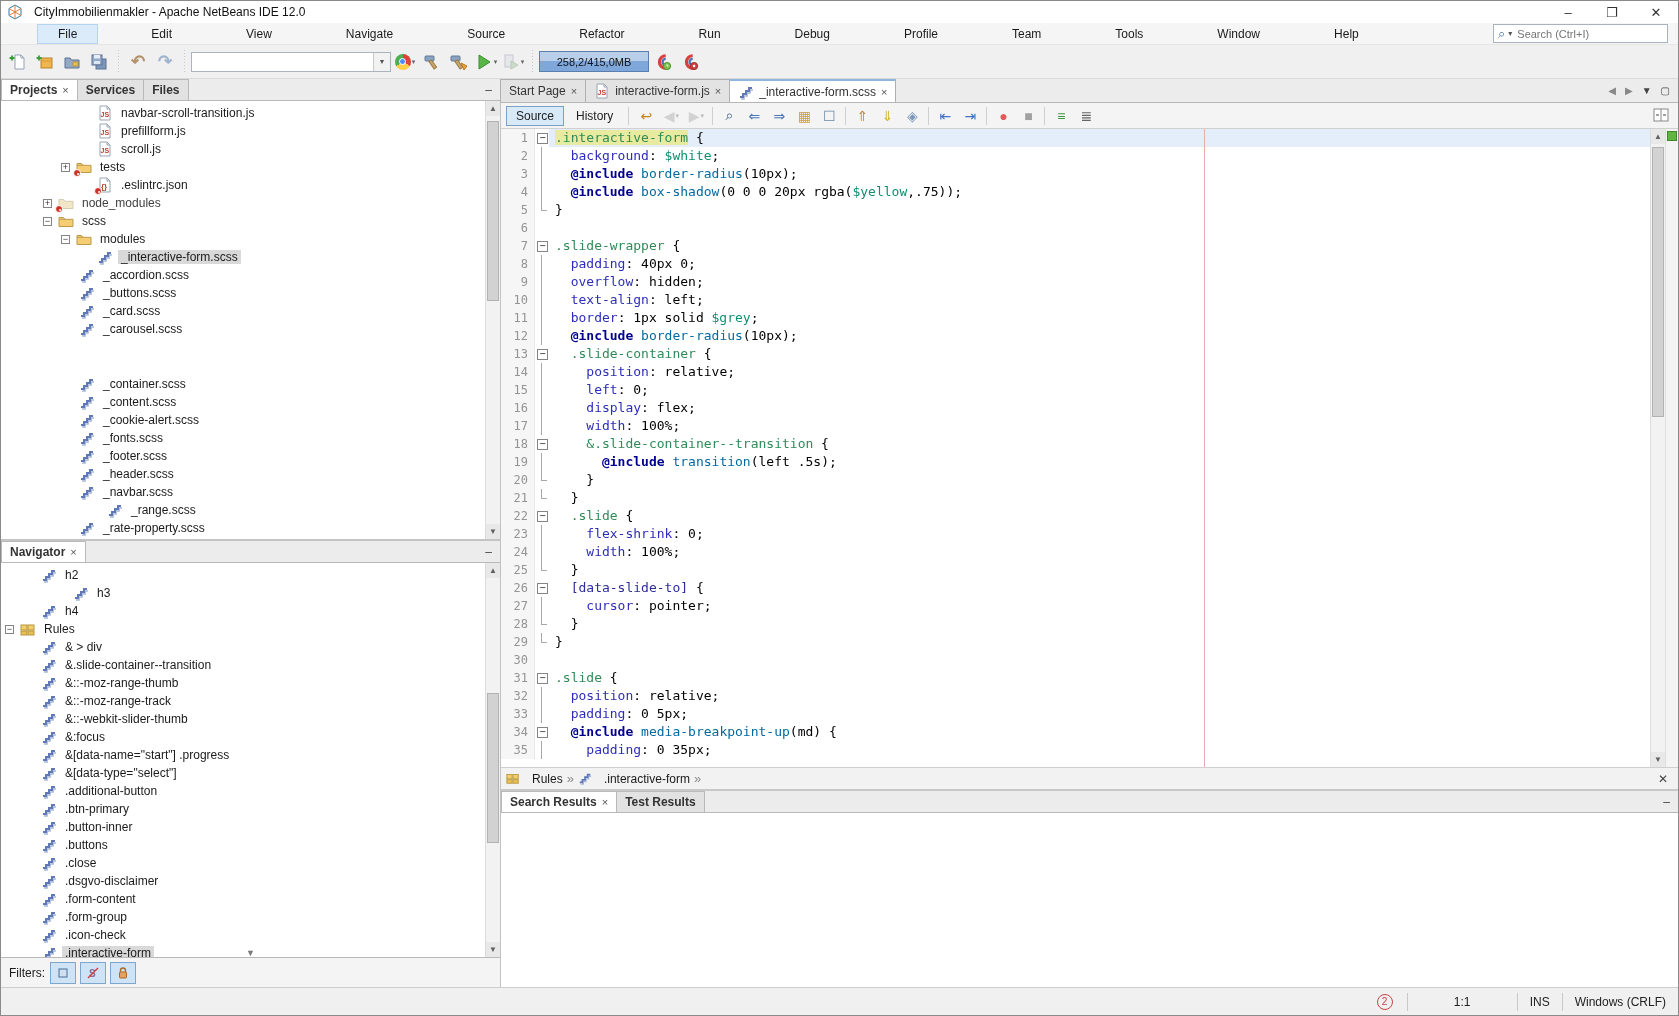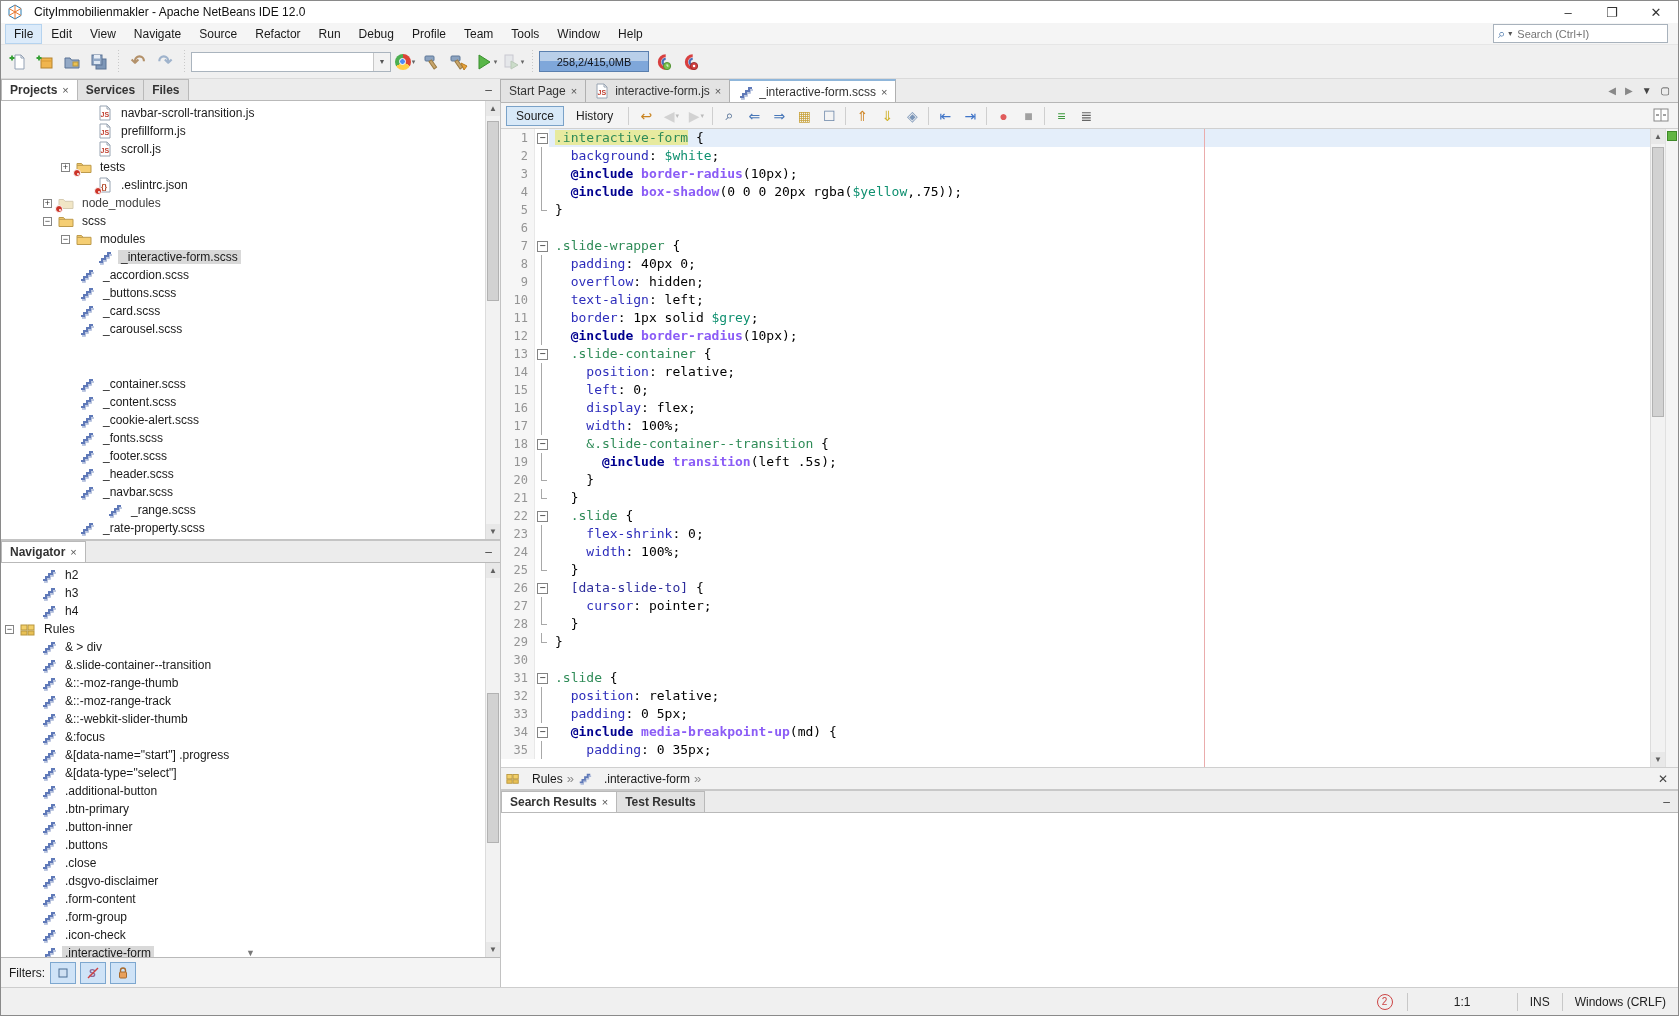--- a/index.html
+++ b/index.html
@@ -7,21 +7,21 @@
   .window{width:1679px;height:1016px;position:relative;background:#f0f0f0;
     font-family:"Liberation Sans",sans-serif;font-size:12px;color:#1a1a1a;
     border:1px solid #8a8a8a;overflow:hidden;display:flex;flex-direction:column;}
   
   .titlebar{height:22px;background:#ffffff;display:flex;align-items:center;padding-left:6px;gap:6px;flex:none;}
   .title-text{font-size:12px;color:#111;}
   .win-controls{margin-left:auto;display:flex;align-items:center;}
   .win-btn{width:44px;height:22px;display:flex;align-items:center;justify-content:center;font-size:13px;color:#333;cursor:default;}
   
   .menubar{height:22px;background:#f5f5f5;display:flex;align-items:center;padding-left:4px;flex:none;position:relative;border-bottom:1px solid #e6e6e6;}
-  .menu-item{padding:2px 8px;border:1px solid transparent;}
+  .menu-item{padding:2px 20px;border:1px solid transparent;margin-left:32px;}
   .menu-item.focused{background:#dcebfa;border:1px solid #b5d3ef;}
   .searchbox{position:absolute;right:10px;top:1px;width:175px;height:19px;border:1px solid #a8b2bc;background:#fff;display:flex;align-items:center;padding:0 4px;gap:3px;}
   .searchbox .mag{color:#3f6ea5;font-size:13px;line-height:1;}
   .searchbox .caret{font-size:8px;color:#555;}
   .searchbox input{border:none;outline:none;flex:1;font-size:11px;color:#9a9a9a;font-family:"Liberation Sans",sans-serif;background:transparent;min-width:0;}
   
   .toolbar{height:34px;background:#f0f0f0;border-bottom:1px solid #dadada;display:flex;align-items:center;padding:0 4px;flex:none;gap:1px;}
   .tb-grip{width:7px;height:24px;margin:0 2px;background-image:repeating-linear-gradient(to bottom,#c9c9c9 0 1px,transparent 1px 3px);background-size:1px 100%;background-position:3px 0;background-repeat:no-repeat;}
   .tb-btn{min-width:26px;height:26px;display:flex;align-items:center;justify-content:center;border:1px solid transparent;position:relative;}
   .tb-btn svg{width:18px;height:18px;display:block;}
@@ -89,21 +89,21 @@
   .fold{width:14px;flex:none;position:relative;}
   .fold.f-l::before{content:"";position:absolute;left:6px;top:0;bottom:0;border-left:1px solid #a8a8a8;}
   .fold.f-e::before{content:"";position:absolute;left:6px;top:0;height:9px;width:5px;border-left:1px solid #a8a8a8;border-bottom:1px solid #a8a8a8;}
   .fold.f-b::before{content:"−";position:absolute;left:2px;top:4px;width:9px;height:9px;border:1px solid #848484;background:#fff;font-size:10px;line-height:7px;text-align:center;color:#333;font-family:"DejaVu Sans Mono",monospace;}
   .ctext{flex:1;white-space:pre;padding-left:6px;}
   .code-line.cur .ctext{background:#e4eefa;}
   .tk-p{color:#000;}
   .tk-s{color:#2e8b57;}
   .tk-pr{color:#2d2dbb;}
   .tk-k{color:#00008f;font-weight:bold;}
-  .tk-m{color:#8b5cf6;font-weight:bold;}
+  .tk-m{color:#0369a1;font-weight:normal;}
   .tk-v{color:#0f9070;}
   .tk-a{color:#2d2d9c;}
   .tk-hl{color:#2e8b57;background:#e7ea9f;}
   .stripe{width:13px;flex:none;background:#f4f4f4;border-left:1px solid #e0e0e0;position:relative;}
   .okbox{position:absolute;top:2px;left:1px;width:10px;height:10px;background:#62b543;border:1px solid #3f8a28;}
   .ed-scroll{width:15px;flex:none;position:relative;background:#f2f2f2;border-left:1px solid #dcdcdc;}
   
   .crumbbar{height:22px;background:#f2f2f2;border-top:1px solid #cfcfcf;display:flex;align-items:center;padding:0 5px;gap:4px;flex:none;}
   .crumb{display:flex;align-items:center;gap:5px;}
   .crumb svg{width:14px;height:14px;}
@@ -532,21 +532,21 @@
           <div class="tree" id="navigator-tree">
               <div class="trow" style="padding-left: 40px;">
                 <span class="ticon">
                   <svg viewBox="0 0 16 16">
                     <path d="M3 15h3v-3h3V9h3V6h3" fill="none" stroke="#a8b6d8" stroke-width="1.6"></path>
                     <path d="M2 13h3v-3h3V7h3V4h3" fill="none" stroke="#5f79b8" stroke-width="2"></path>
                   </svg>
                 </span>
                 <span class="lbl">h2</span>
               </div>
-              <div class="trow" style="padding-left: 40px;">
+              <div class="trow" style="padding-left: 40px; margin-left: 32px;">
                 <span class="ticon">
                   <svg viewBox="0 0 16 16">
                     <path d="M3 15h3v-3h3V9h3V6h3" fill="none" stroke="#a8b6d8" stroke-width="1.6"></path>
                     <path d="M2 13h3v-3h3V7h3V4h3" fill="none" stroke="#5f79b8" stroke-width="2"></path>
                   </svg>
                 </span>
                 <span class="lbl">h3</span>
               </div>
               <div class="trow" style="padding-left: 40px;">
                 <span class="ticon">

